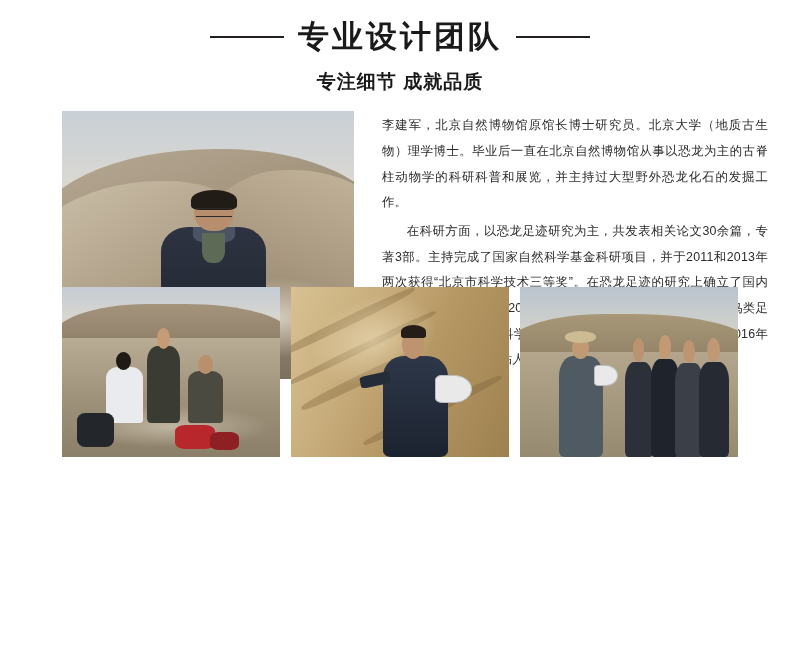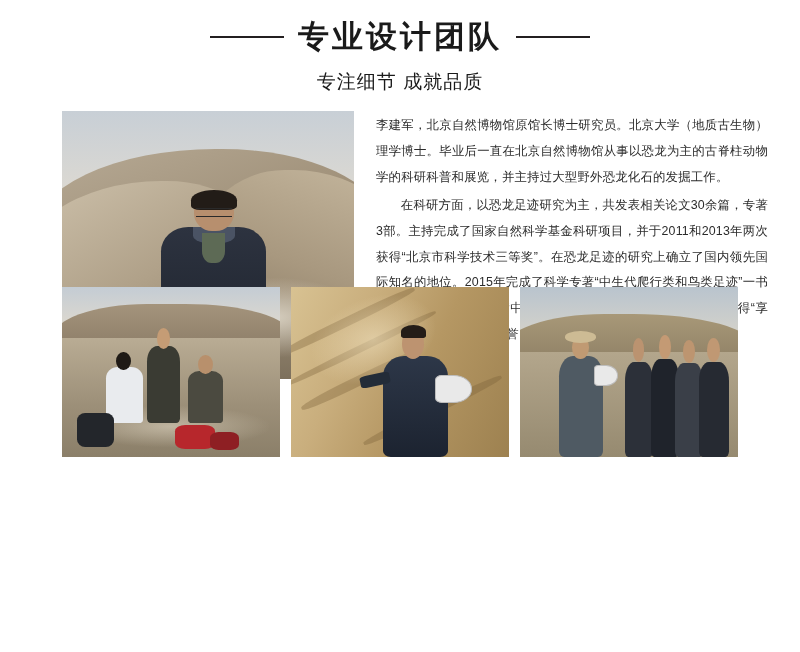--- a/index.html
+++ b/index.html
@@ -39,21 +39,21 @@
   .main-title {
     font-size: 31px;
     font-weight: bold;
     letter-spacing: 3px;
     line-height: 1.2;
     color: #1a1a1a;
   }
   .sub-title {
     margin-top: 14px;
     font-size: 19px;
-    font-weight: normal;
+    font-weight: bold;
     letter-spacing: 1px;
     color: #1a1a1a;
   }
   .tag-line {
     margin-top: 14px;
     font-size: 16.5px;
     font-weight: bold;
     letter-spacing: 0.5px;
     color: #1a1a1a;
   }
@@ -73,21 +73,21 @@
     height: 268px;
     position: relative;
     overflow: hidden;
     background: #9c8f7c;
   }
   .bio-text {
     flex: 1 1 auto;
     padding-top: 2px;
   }
   .bio-text p {
-    margin: 0 0 3px 0;
+    margin: 0 0 3px 6px;
     font-size: 12.4px;
     line-height: 2.07;
     color: #2b2b2b;
     text-align: justify;
     letter-spacing: 0.2px;
   }
   .bio-text p.indent {
     text-indent: 2em;
   }
 

